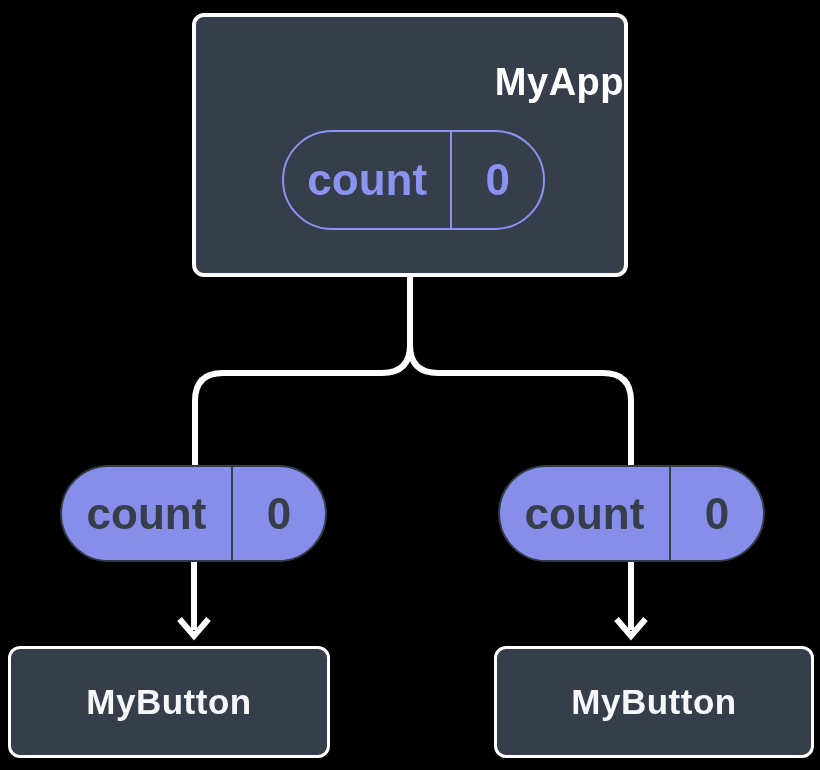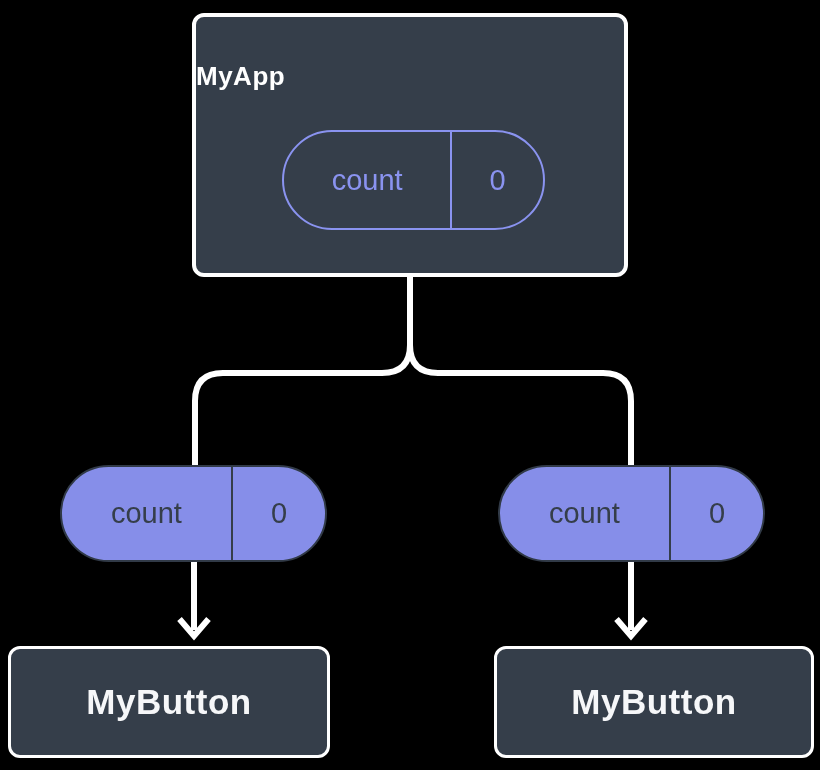--- a/index.html
+++ b/index.html
@@ -27,23 +27,23 @@
     border-radius: 12px;
     box-sizing: border-box;
   }
   .app-card {
     left: 192px; top: 13px;
     width: 436px; height: 264px;
   }
   .app-title {
     position: absolute;
     left: 0; right: 0; top: 44px;
-    text-align: left;
+    text-align: right;
     color: #FFFFFF;
-    font-size: 26px;
+    font-size: 38px;
     font-weight: 700;
     letter-spacing: 0.5px;
   }
   .pill {
     position: absolute;
     display: flex;
     box-sizing: border-box;
     border-radius: 999px;
     overflow: hidden;
   }
@@ -62,22 +62,23 @@
     background: #868EE9;
     color: #353E4A;
   }
   .prop-pill .seg-label { border-right: 2px solid #353E4A; }
   .prop-pill-left  { left: 60px; }
   .prop-pill-right { left: 498px; }
   .seg {
     display: flex;
     align-items: center;
     justify-content: center;
-    font-size: 29px;
+    font-size: 44px;
     box-sizing: border-box;
+    font-weight: bold;
   }
   .seg-label { width: 65%; }
   .seg-value { width: 35%; }
   .button-card {
     top: 646px;
     width: 322px; height: 112px;
     border-width: 3px;
     display: flex;
     align-items: center;
     justify-content: center;

